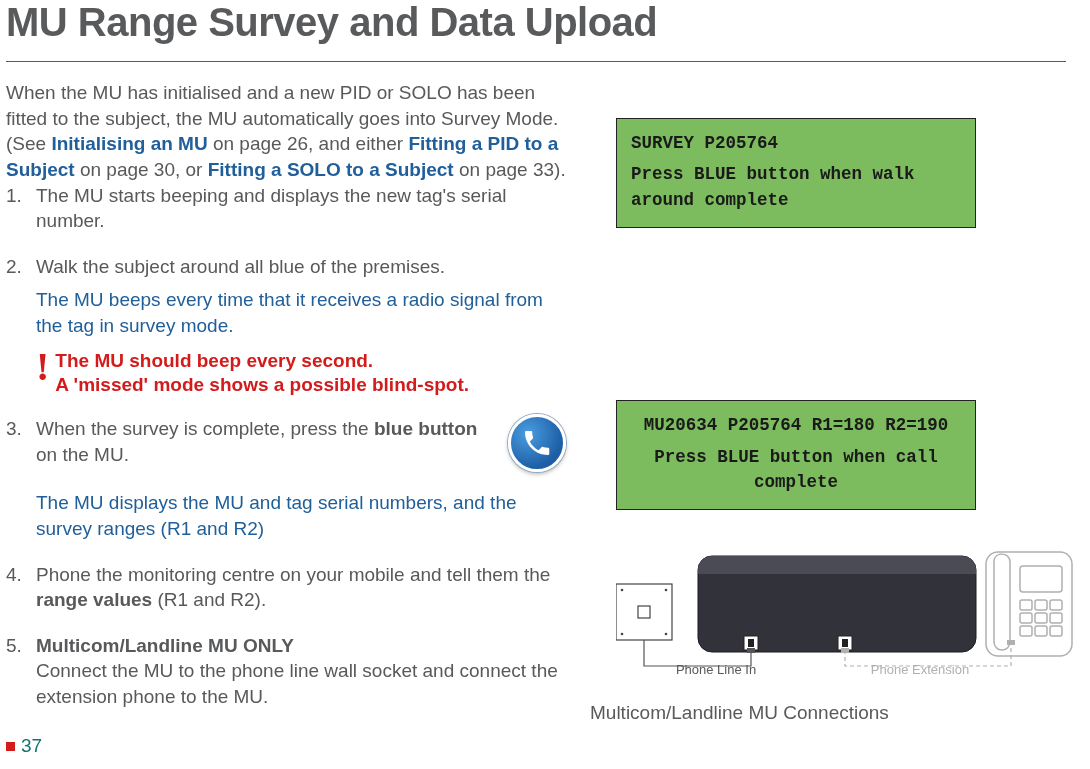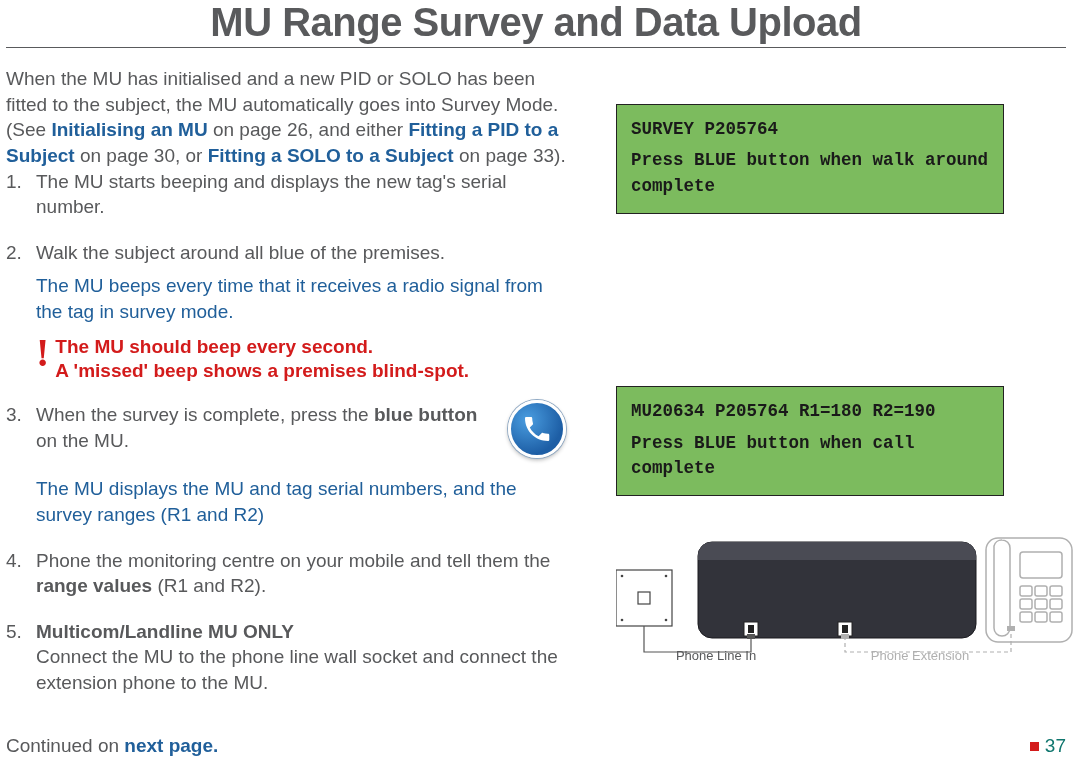--- a/index.html
+++ b/index.html
@@ -10,24 +10,23 @@
     padding: 0 24px 12px 6px;
     color: #58595b;
     background: #fff;
     position: relative;
   }
   h1 {
     font-size: 40px;
     font-weight: 700;
     color: #595a5c;
     border-bottom: 1.5px solid #595a5c;
-    padding-bottom: 2px;
+    padding-bottom: 16px;
     margin-bottom: 18px;
     letter-spacing: -0.5px;
-    text-align: center;
   }
   .cols {
     display: flex;
     gap: 50px;
   }
   .left {
     flex: 0 0 560px;
     font-size: 19px;
     line-height: 1.35;
   }
@@ -88,25 +87,25 @@
   .strong { font-weight: 700; }
   .lcd {
     background: #7cbb5e;
     border: 1.5px solid #222;
     padding: 12px 14px 14px 14px;
     font-family: "Courier New", monospace;
     font-weight: 700;
     font-size: 17.5px;
     color: #1a1a1a;
     line-height: 1.45;
-    width: 388px;
+    width: 360px;
   }
   .lcd .l1 { margin-bottom: 6px; }
   .lcd1 { margin-top: 38px; }
-  .lcd2 { margin-top: 172px; }
+  .lcd2 { margin-top: 172px; text-align: center; }
   .diagram {
     margin-top: 38px;
     position: relative;
     width: 460px;
     height: 150px;
   }
   .diagram svg { position: absolute; top: 0; left: 0; }
   .diagram-caption {
     font-size: 19px;
     color: #595a5c;
@@ -153,21 +152,21 @@
 
       <li>
         <span class="num">2.</span>
         <div class="body">
           <div>Walk the subject around all blue of the premises.</div>
           <div class="note-blue">The MU beeps every time that it receives a radio signal from the tag in survey mode.</div>
           <div class="warn">
             <span class="bang">!</span>
             <span>
               <span>The MU should beep every second.</span><br>
-              <span>A 'missed' beep shows a premises blind-spot.</span>
+              <span>A 'missed' mode shows a possible blind-spot.</span>
             </span>
           </div>
         </div>
       </li>
 
       <li>
         <span class="num">3.</span>
         <div class="body">
           <div class="step3">
             <div>
@@ -249,23 +248,21 @@
             <rect x="434" y="52" width="12" height="10" rx="2"></rect>
           <rect x="404" y="65" width="12" height="10" rx="2"></rect>
             <rect x="419" y="65" width="12" height="10" rx="2"></rect>
             <rect x="434" y="65" width="12" height="10" rx="2"></rect>
           <rect x="404" y="78" width="12" height="10" rx="2"></rect>
             <rect x="419" y="78" width="12" height="10" rx="2"></rect>
             <rect x="434" y="78" width="12" height="10" rx="2"></rect>
         </g>
       </svg>
     </div>
+    <div class="diagram-caption">Multicom/Landline MU Connections</div>
   </div>
 </div>
 
 <div class="footer">
-  <div>
-    <span>Continued on </span><span class="next-page">next page.</span>
-  </div>
   <div class="pagenum">
     <span class="sq"></span><span>37</span>
   </div>
 </div>
 
 </body></html>

